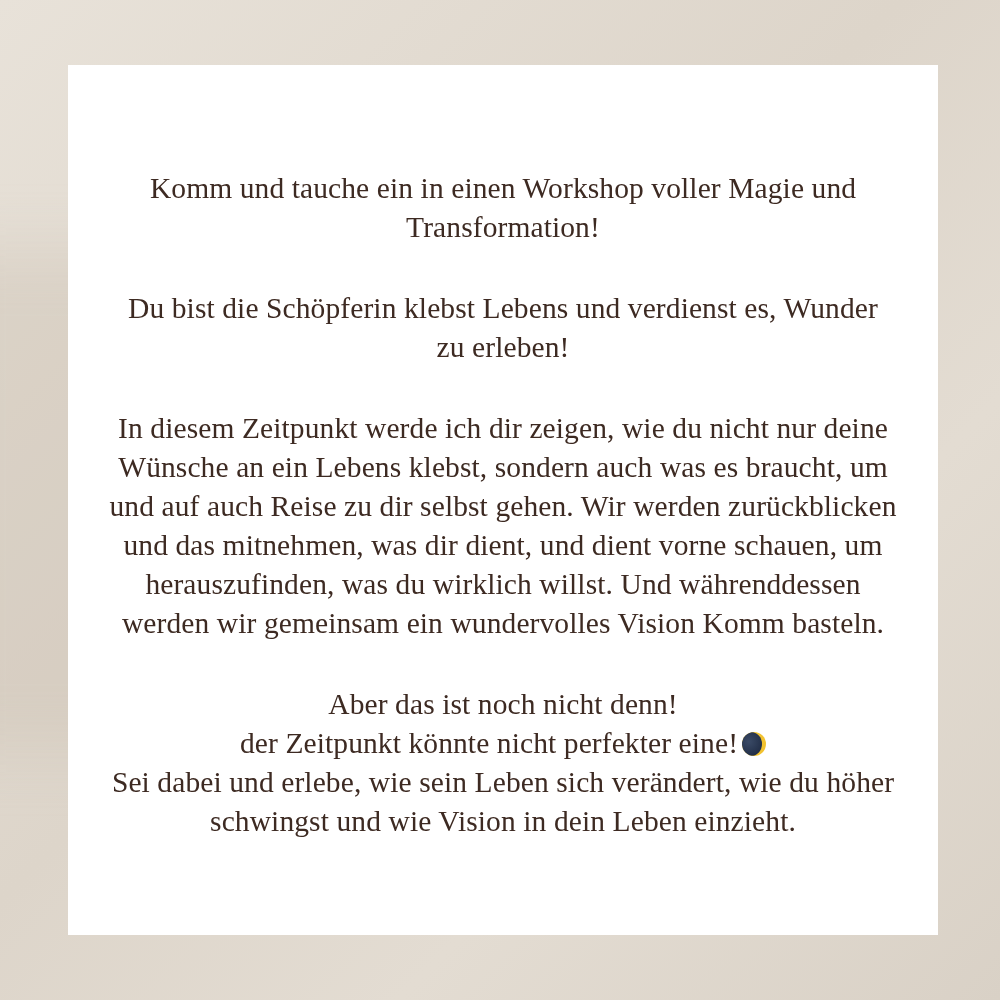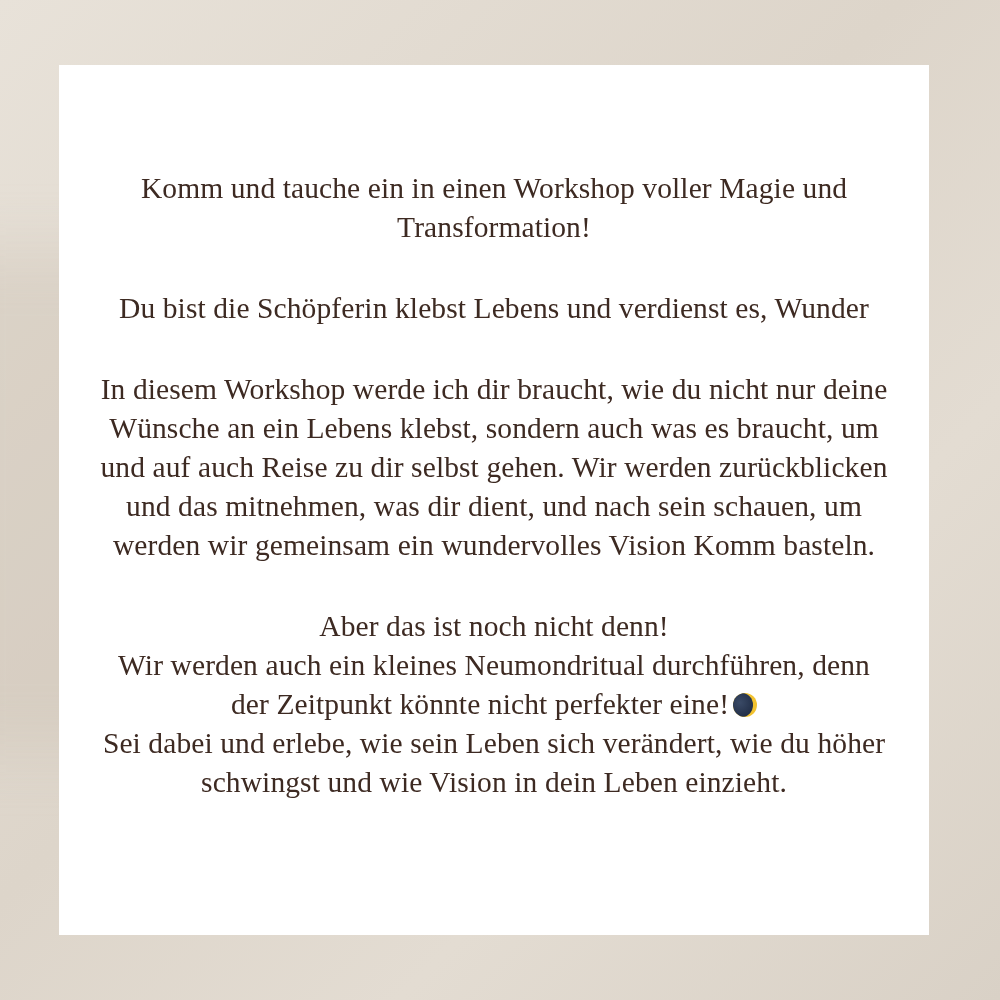--- a/index.html
+++ b/index.html
@@ -20,21 +20,21 @@
       background: linear-gradient(135deg, #e8e2d9 0%, #ddd5ca 45%, #e3dcd2 70%, #d9d1c6 100%);
     }
     .bg-shade-2 {
       position: absolute;
       left: -60px; top: 250px; width: 260px; height: 500px;
       background: rgba(200,190,176,0.35);
       filter: blur(30px);
     }
     .card {
       position: absolute;
-      left: 59px;
+      left: 68px;
       top: 65px;
       width: 870px;
       height: 870px;
       background: #ffffff;
     }
     .card-text {
       position: absolute;
       left: 0;
       top: 104px;
       width: 870px;
@@ -87,36 +87,37 @@
 
     <div>
       <span class="line">Komm und tauche ein in einen Workshop voller Magie und</span>
       <span class="line">Transformation!</span>
     </div>
 
     <span class="blank"></span>
 
     <div>
       <span class="line">Du bist die Schöpferin klebst Lebens und verdienst es, Wunder</span>
+      <span class="line">zu erleben!</span>
     </div>
 
     <span class="blank"></span>
 
     <div>
-      <span class="line">In diesem Workshop werde ich dir braucht, wie du nicht nur deine</span>
+      <span class="line">In diesem Zeitpunkt werde ich dir zeigen, wie du nicht nur deine</span>
       <span class="line">Wünsche an ein Lebens klebst, sondern auch was es braucht, um</span>
       <span class="line">und auf auch Reise zu dir selbst gehen. Wir werden zurückblicken</span>
-      <span class="line">und das mitnehmen, was dir dient, und nach sein schauen, um</span>
+      <span class="line">und das mitnehmen, was dir dient, und dient vorne schauen, um</span>
+      <span class="line">herauszufinden, was du wirklich willst. Und währenddessen</span>
       <span class="line">werden wir gemeinsam ein wundervolles Vision Komm basteln.</span>
     </div>
 
     <span class="blank"></span>
 
     <div>
       <span class="line">Aber das ist noch nicht denn!</span>
-      <span class="line">Wir werden auch ein kleines Neumondritual durchführen, denn</span>
       <span class="line"><span>der Zeitpunkt könnte nicht perfekter eine!</span><span class="moon"></span></span>
       <span class="line">Sei dabei und erlebe, wie sein Leben sich verändert, wie du höher</span>
       <span class="line">schwingst und wie Vision in dein Leben einzieht.</span>
     </div>
 
   </div>
 </div>
 
 </body></html>

